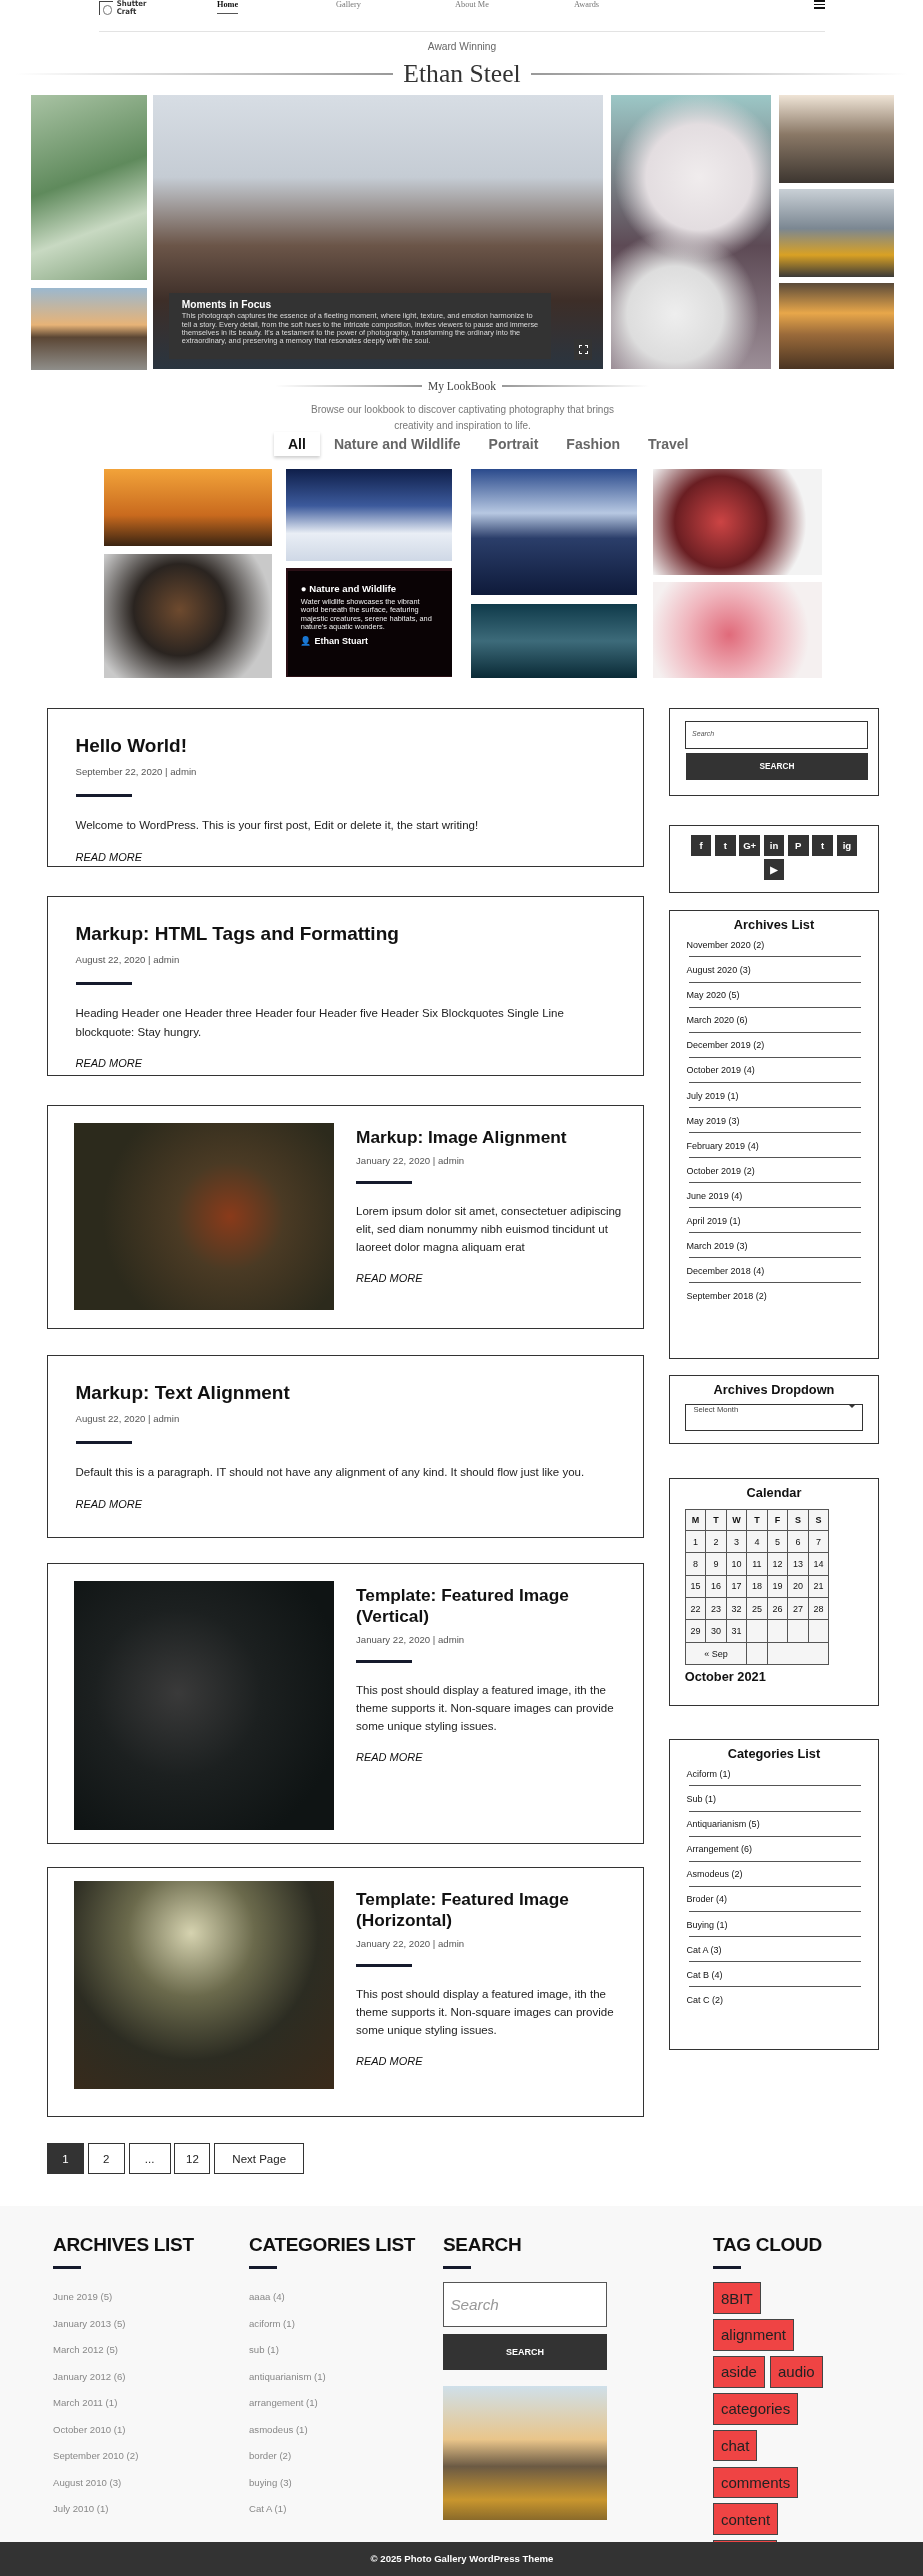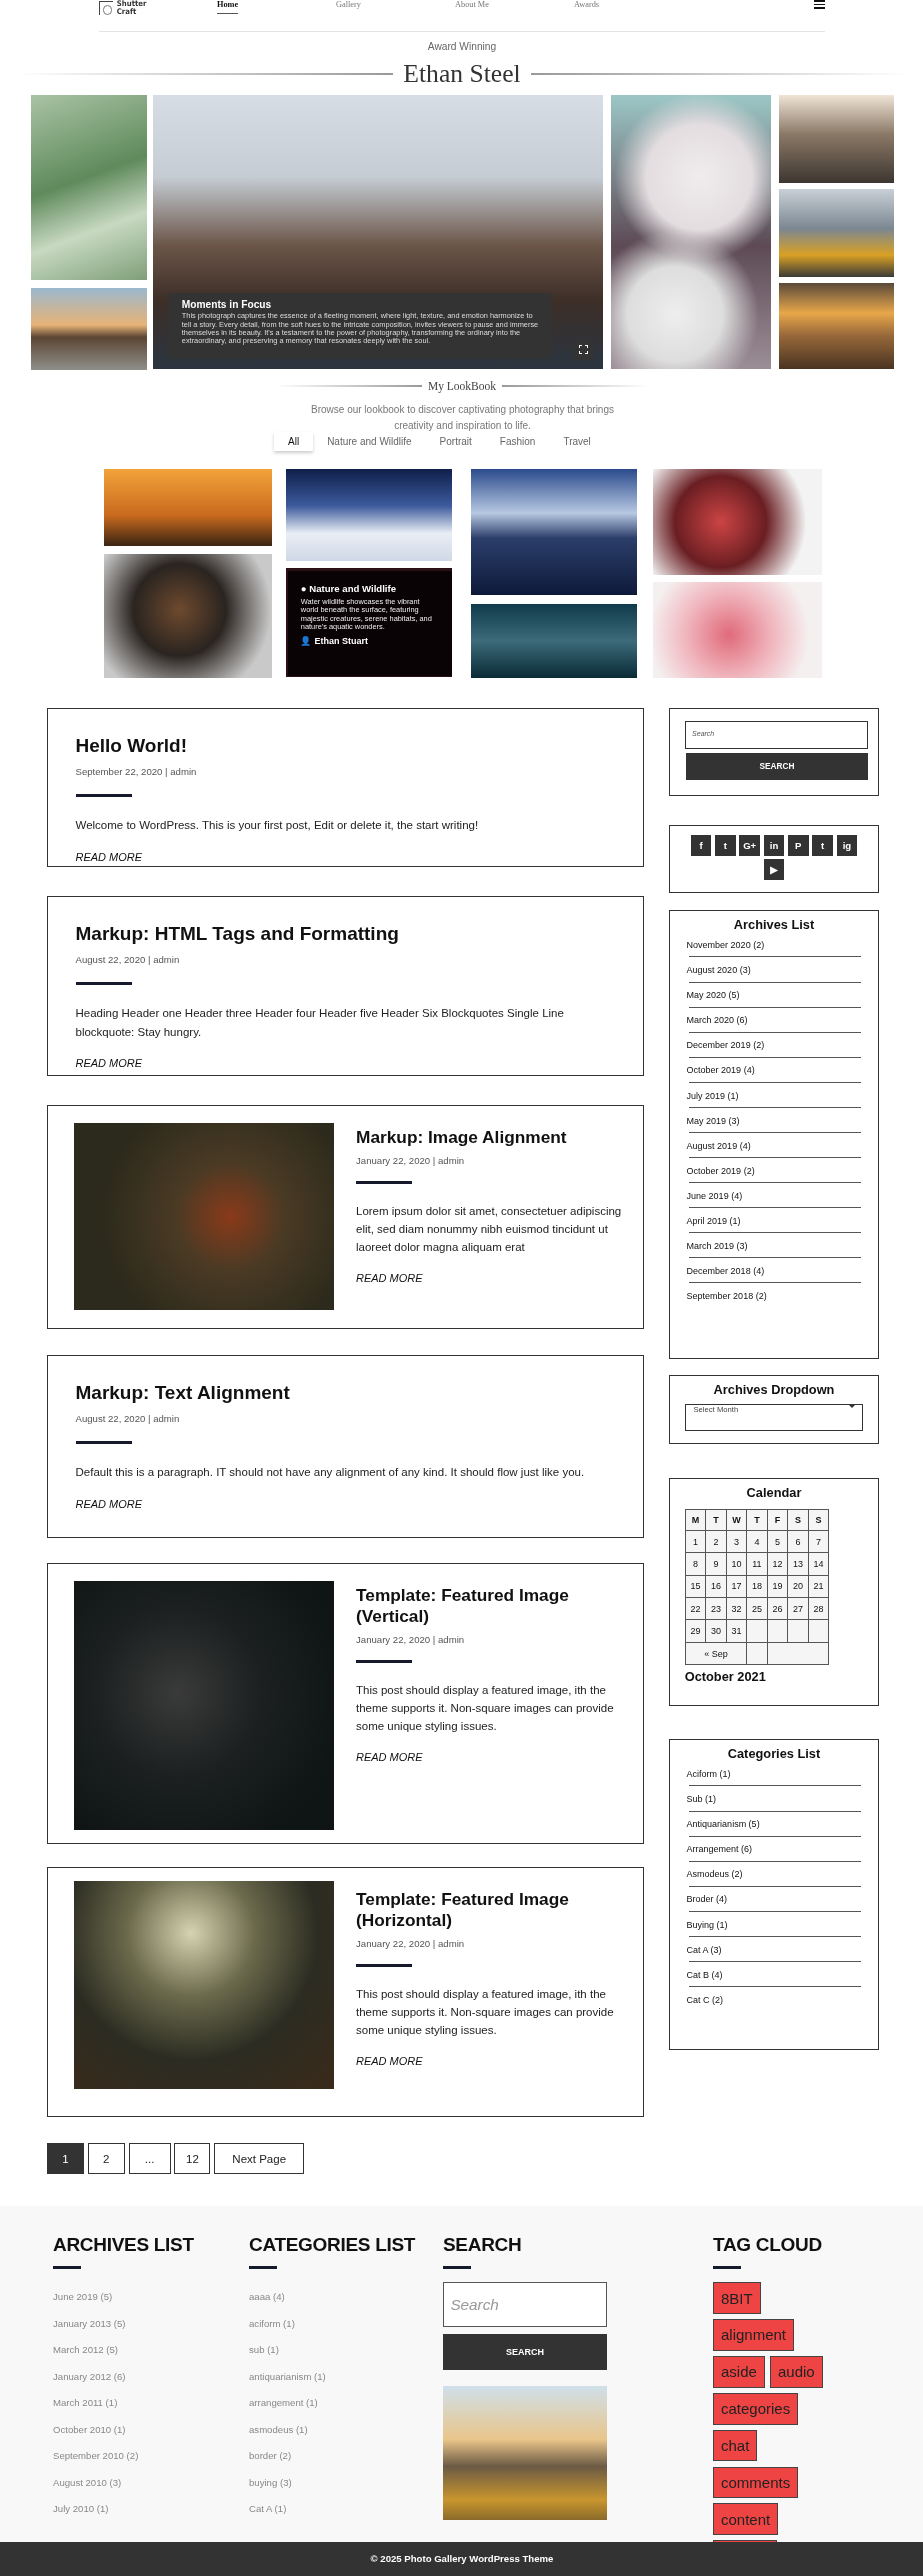--- a/index.html
+++ b/index.html
@@ -33,21 +33,21 @@
 .fs-btn{position:absolute;left:574px;top:339px;width:18px;height:20.5px;background:#333;display:flex;align-items:center;justify-content:center}
 .fs-btn span{width:9px;height:9px;border:1.3px dashed #fff}
 
 
 .lb-title{position:absolute;left:0;top:380px;width:924px;display:flex;align-items:center;justify-content:center}
 .lb-title .line{height:1.3px;width:147px;background:linear-gradient(90deg,#fff,#999)}
 .lb-title .line.r{background:linear-gradient(90deg,#999,#fff)}
 .lb-title h2{font-family:"Liberation Serif",serif;font-weight:normal;font-size:11.5px;color:#444;padding:0 6.4px}
 .lb-desc{position:absolute;left:301px;top:402px;width:323px;text-align:center;font-size:10px;color:#777;line-height:16px}
 .filters{position:absolute;left:274px;top:432px;display:flex;gap:0}
-.filters span{font-size:10px;font-weight:normal;color:#666;padding:3.8px 14px;display:inline-block}
+.filters span{font-size:14px;font-weight:bold;color:#666;padding:3.8px 14px;display:inline-block}
 .filters span.active{color:#111;box-shadow:0 1.9px 3.2px rgba(0,0,0,.2)}
 .lbimg{position:absolute;overflow:hidden}
 .lb-overlay{position:absolute;left:288px;top:571px;width:164px;height:105px;background:rgba(0,0,0,.75);color:#eee;padding:11.5px 12.8px}
 .lb-overlay h4{font-size:9.6px;color:#fff;margin-bottom:4.5px}
 .lb-overlay p{font-size:7.4px;line-height:8.3px;margin-bottom:5.1px}
 .lb-overlay .auth{font-size:9px;color:#fff;font-weight:bold}
 
 
 .post{position:absolute;left:47px;width:597px;border:1.9px solid #333;background:#fff}
 .post h2{font-size:19px;font-weight:bold;color:#111;font-family:"Liberation Sans",sans-serif}
@@ -261,21 +261,21 @@
     <h3>Archives List</h3>
     <ul>
       <li><span>November 2020 (2)</span></li>
       <li><span>August 2020 (3)</span></li>
       <li><span>May 2020 (5)</span></li>
       <li><span>March 2020 (6)</span></li>
       <li><span>December 2019 (2)</span></li>
       <li><span>October 2019 (4)</span></li>
       <li><span>July 2019 (1)</span></li>
       <li><span>May 2019 (3)</span></li>
-      <li><span>August 2019 (4)</span></li>
+      <li><span>February 2019 (4)</span></li>
       <li><span>October 2019 (2)</span></li>
       <li><span>June 2019 (4)</span></li>
       <li><span>April 2019 (1)</span></li>
       <li><span>March 2019 (3)</span></li>
       <li><span>December 2018 (4)</span></li>
       <li><span>September 2018 (2)</span></li>
     </ul>
   </div>
 
   <div class="sb" style="top:1375px;height:69px">

